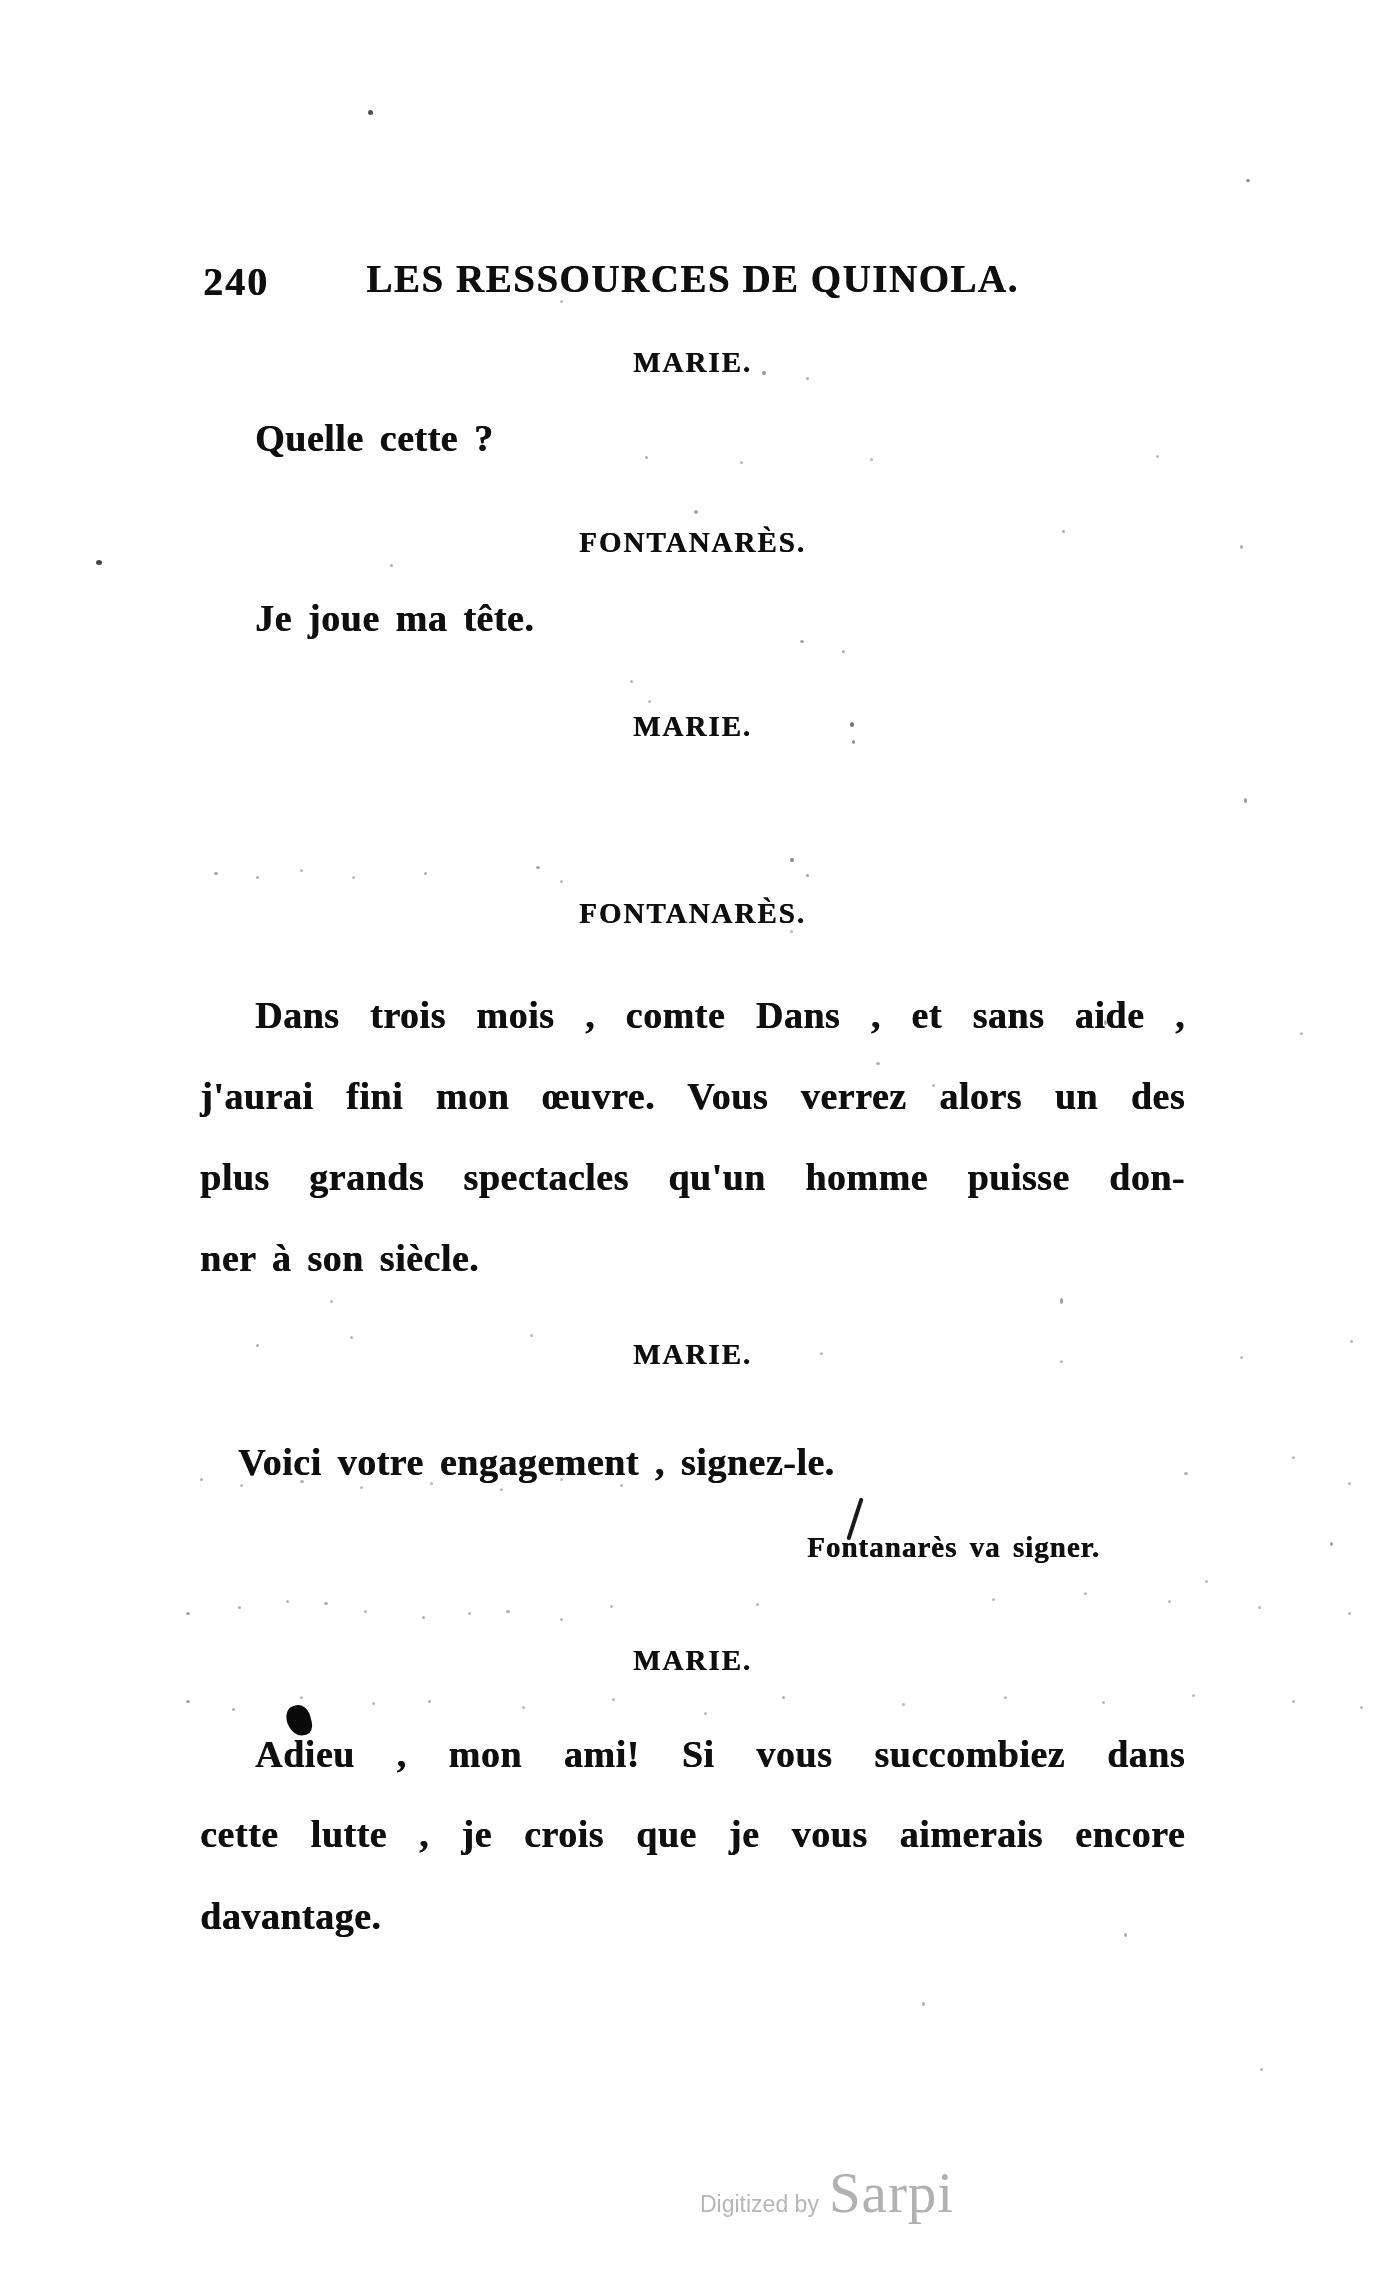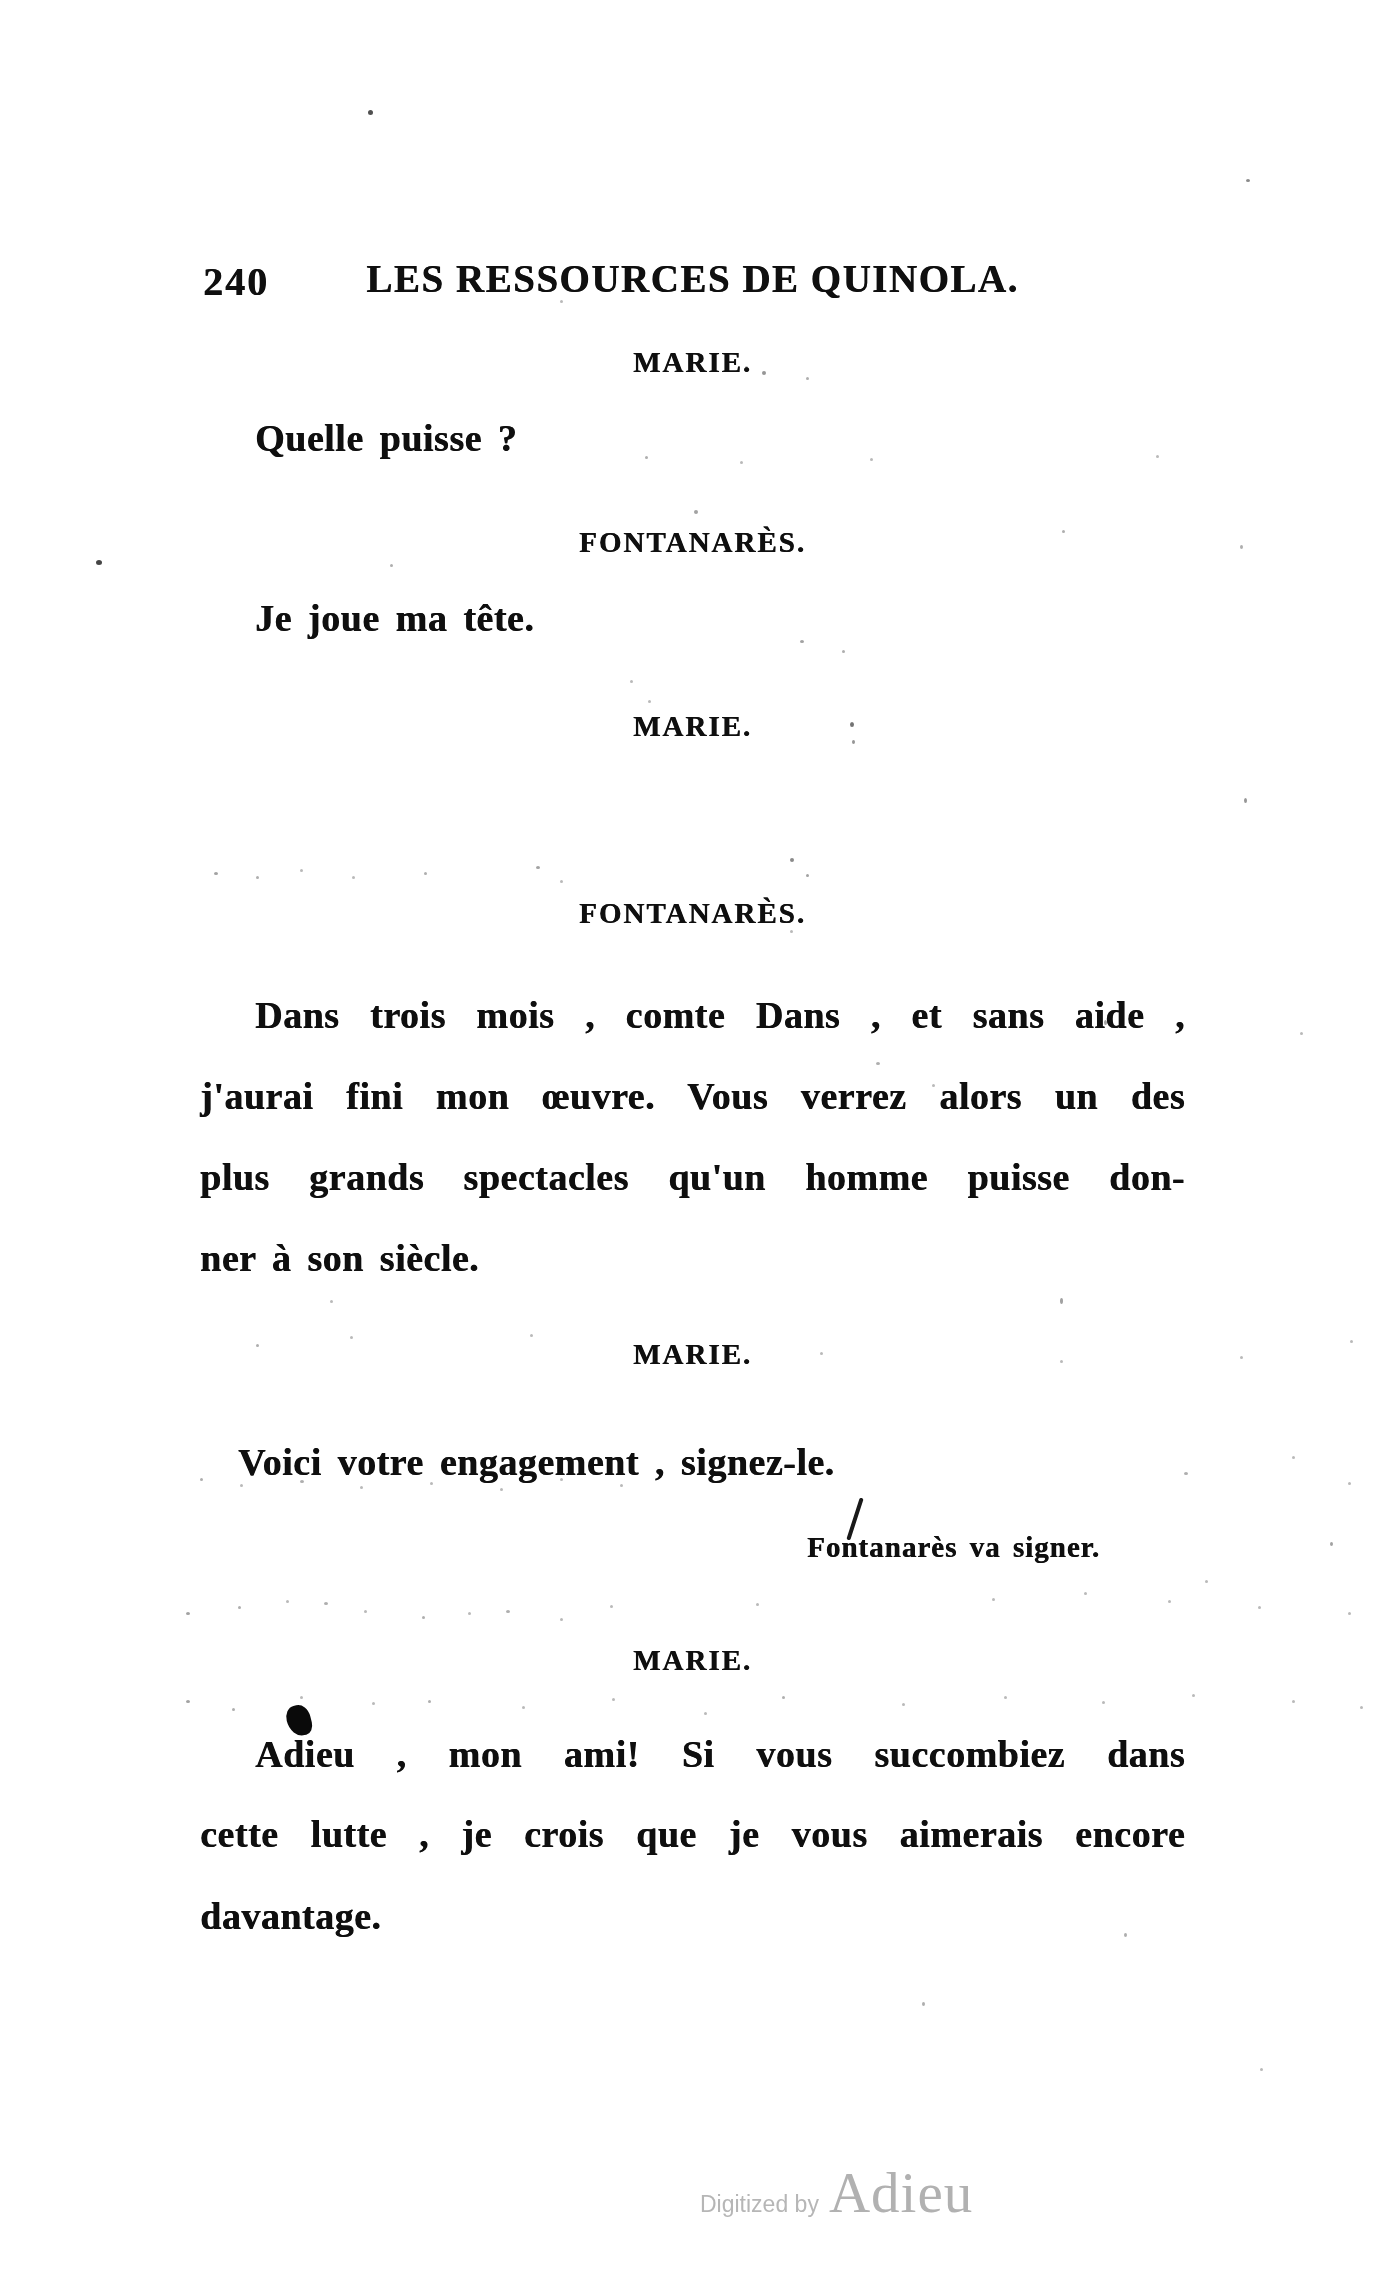--- a/index.html
+++ b/index.html
@@ -38,21 +38,21 @@
 </style>
 </head>
 <body>
 
 <div class="page">
 
   <span class="pagenum ink">240</span>
   <div class="running-title ink">LES RESSOURCES DE QUINOLA.</div>
 
   <div class="speaker ink" style="top:345px">MARIE.</div>
-  <div class="line ink" style="top:416px;left:255px">Quelle puisse ?</div>
+  <div class="line ink" style="top:416px;left:255px">Quelle cette ?</div>
 
   <div class="speaker ink" style="top:525px">FONTANARÈS.</div>
   <div class="line ink" style="top:596px;left:255px">Je joue ma tête.</div>
 
   <div class="speaker ink" style="top:709px">MARIE.</div>
 
   <div class="speaker ink" style="top:896px">FONTANARÈS.</div>
   <div class="line just ink" style="top:993px;left:255px;width:930px">Dans trois mois , comte Dans ,  et sans aide ,</div>
   <div class="line just ink" style="top:1074px;left:200px;width:985px">j'aurai fini mon œuvre. Vous verrez alors un des</div>
   <div class="line just ink" style="top:1155px;left:200px;width:985px">plus grands spectacles qu'un homme puisse don-</div>
@@ -62,21 +62,21 @@
   <div class="line ink" style="top:1440px;left:238px">Voici votre engagement , signez-le.</div>
   <div class="stage ink">Fontanarès va signer.</div>
 
   <div class="speaker ink" style="top:1643px">MARIE.</div>
   <div class="line just ink" style="top:1732px;left:255px;width:930px">Adieu , mon ami! Si vous succombiez dans</div>
   <div class="line just ink" style="top:1812px;left:200px;width:985px">cette lutte , je crois que je vous aimerais encore</div>
   <div class="line ink" style="top:1894px;left:200px">davantage.</div>
 
   <div class="watermark">
     <span class="wm-prefix">Digitized by</span>
-    <span class="wm-logo">Adieu</span>
+    <span class="wm-logo">Sarpi</span>
   </div>
 
 <div class="speck" style="left: 368px; top: 110px; width: 5px; height: 5px; opacity: 0.75;"></div>
     <div class="speck" style="left: 1246px; top: 179px; width: 4px; height: 3px; opacity: 0.5;"></div>
     <div class="speck" style="left: 560px; top: 300px; width: 3px; height: 3px; opacity: 0.3;"></div>
     <div class="speck" style="left: 745px; top: 366px; width: 3px; height: 3px; opacity: 0.3;"></div>
     <div class="speck" style="left: 762px; top: 371px; width: 4px; height: 4px; opacity: 0.45;"></div>
     <div class="speck" style="left: 806px; top: 377px; width: 3px; height: 3px; opacity: 0.35;"></div>
     <div class="speck" style="left: 645px; top: 456px; width: 3px; height: 3px; opacity: 0.35;"></div>
     <div class="speck" style="left: 740px; top: 461px; width: 3px; height: 3px; opacity: 0.3;"></div>

